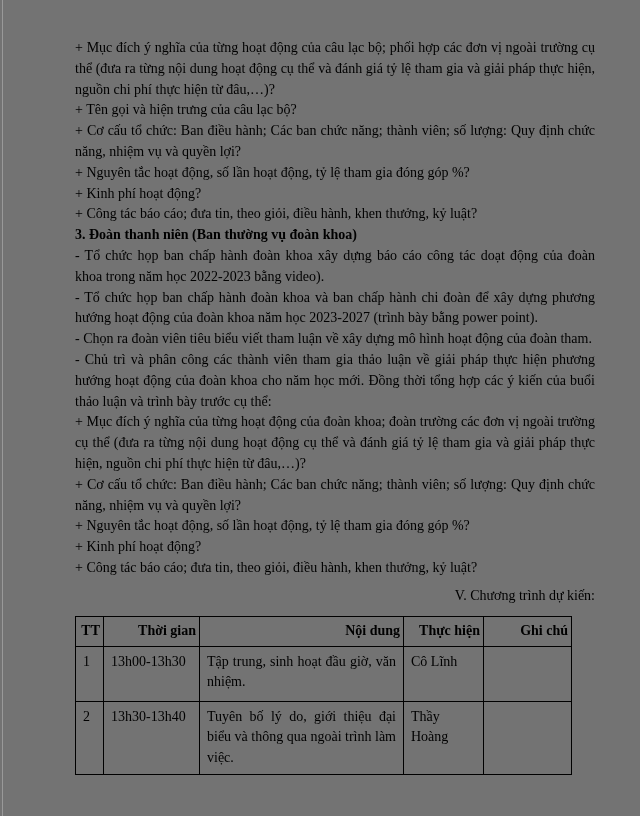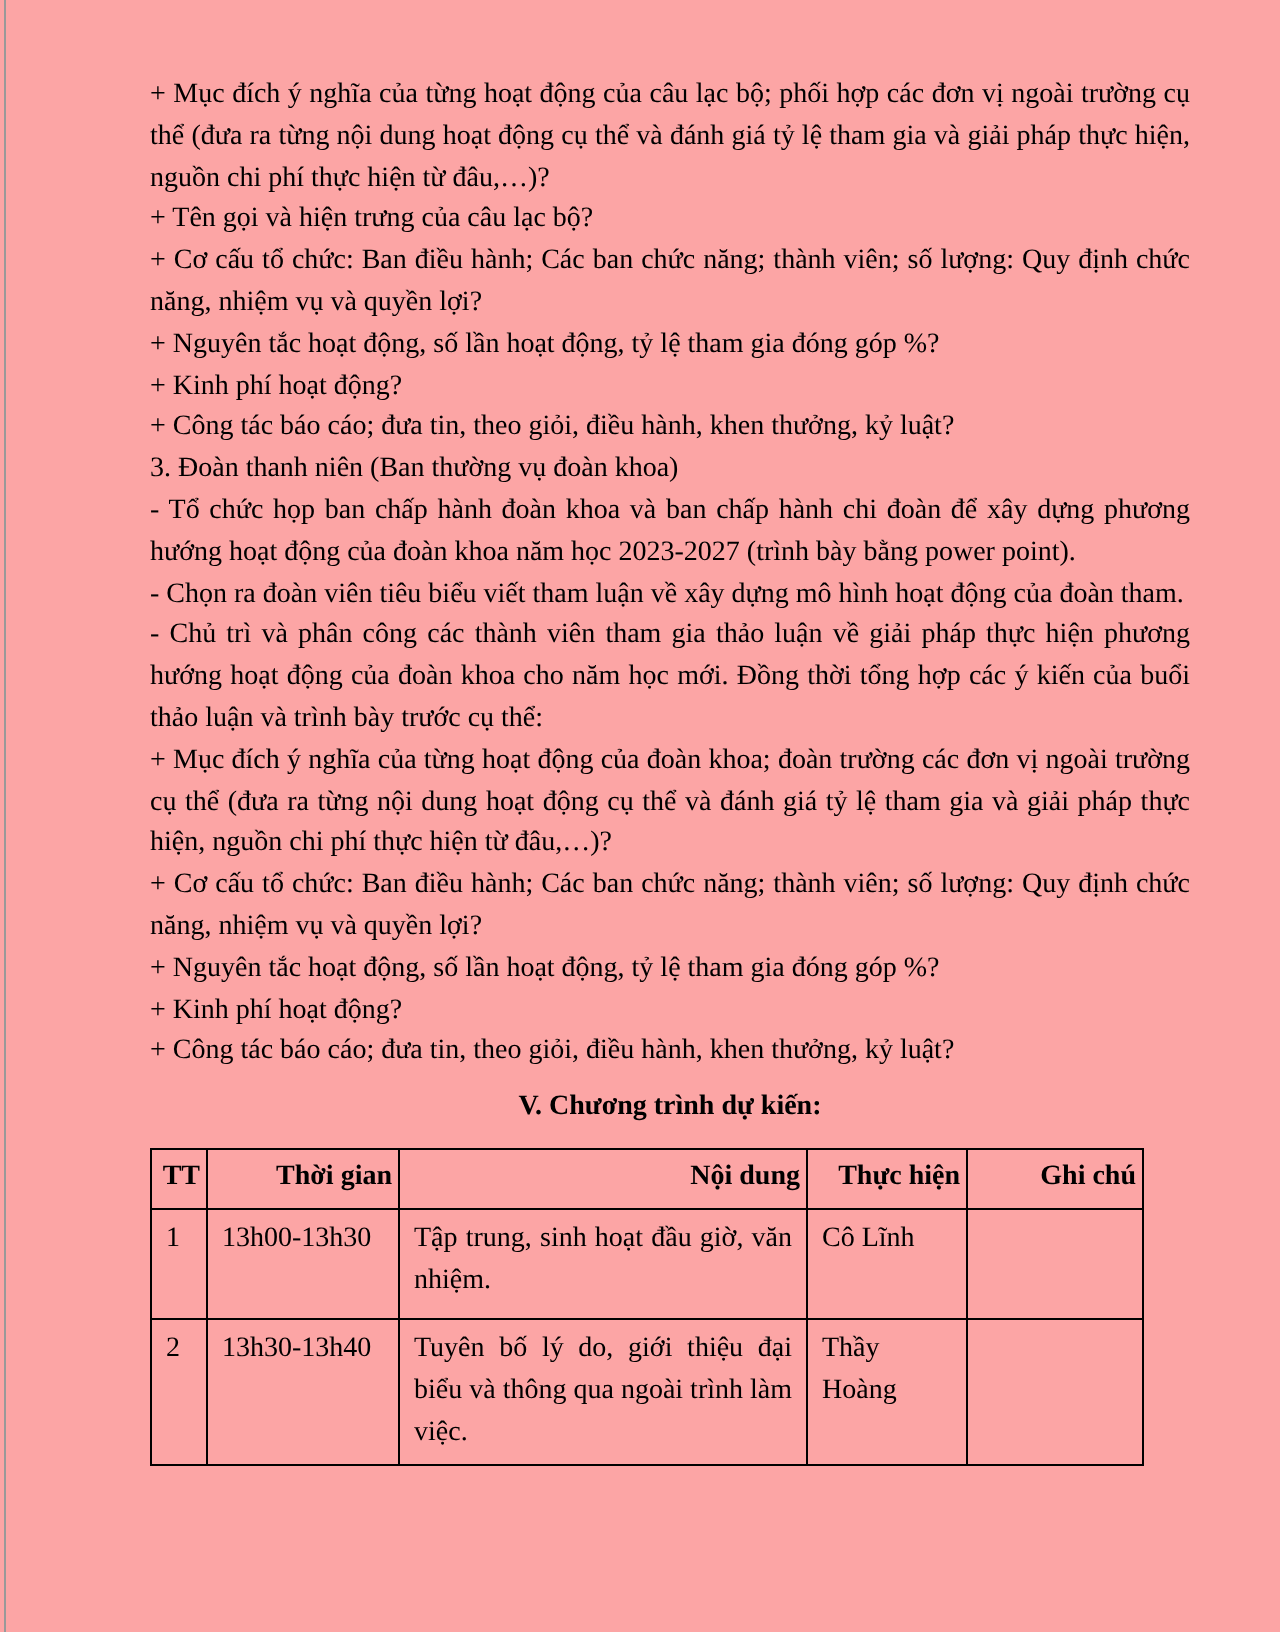--- a/index.html
+++ b/index.html
@@ -1,20 +1,20 @@
 <!DOCTYPE html>
 <html><head>
 <meta charset="utf-8">
 <style>
   html, body { margin: 0; padding: 0; background: #ffffff; }
   .page {
     position: relative;
     width: 640px;
     height: 816px;
-    background: #fca5a5;
+    background: #737373;
     color: #000000;
     font-family: "Liberation Serif", "DejaVu Serif", serif;
     overflow: hidden;
   }
   .page-edge {
     position: absolute;
     left: 2px; top: 0;
     width: 1px; height: 816px;
     background: #999999;
   }
@@ -23,24 +23,24 @@
     left: 75px;
     top: 38px;
     width: 520px;
   }
   .content p {
     margin: 0;
     font-size: 14px;
     line-height: 20.8px;
     text-align: justify;
   }
-  p.bold { font-weight: normal; }
+  p.bold { font-weight: bold; }
   p.heading-v {
-    font-weight: bold;
-    text-align: center;
+    font-weight: normal;
+    text-align: right;
     margin-top: 7px;
     margin-bottom: 9px;
   }
   table.schedule {
     border-collapse: collapse;
     table-layout: fixed;
     width: 496px;
   }
   table.schedule th, table.schedule td {
     border: 1.5px solid #000000;
@@ -70,20 +70,21 @@
   <div class="page-edge"></div>
 
   <div class="content">
     <p>+ Mục đích ý nghĩa của từng hoạt động của câu lạc bộ; phối hợp các đơn vị ngoài trường cụ thể (đưa ra từng nội dung hoạt động cụ thể và đánh giá tỷ lệ tham gia và giải pháp thực hiện, nguồn chi phí thực hiện từ đâu,…)?</p>
     <p>+ Tên gọi và hiện trưng của câu lạc bộ?</p>
     <p>+ Cơ cấu tổ chức: Ban điều hành; Các ban chức năng; thành viên; số lượng: Quy định chức năng, nhiệm vụ và quyền lợi?</p>
     <p>+ Nguyên tắc hoạt động, số lần hoạt động, tỷ lệ tham gia đóng góp %?</p>
     <p>+ Kinh phí hoạt động?</p>
     <p>+ Công tác báo cáo; đưa tin, theo giỏi, điều hành, khen thưởng, kỷ luật?</p>
     <p class="bold">3. Đoàn thanh niên (Ban thường vụ đoàn khoa)</p>
+    <p>- Tổ chức họp ban chấp hành đoàn khoa xây dựng báo cáo công tác doạt động của đoàn khoa trong năm học 2022-2023 bằng video).</p>
     <p>- Tổ chức họp ban chấp hành đoàn khoa và ban chấp hành chi đoàn để xây dựng phương hướng hoạt động của đoàn khoa năm học 2023-2027 (trình bày bằng power point).</p>
     <p>- Chọn ra đoàn viên tiêu biểu viết tham luận về xây dựng mô hình hoạt động của đoàn tham.</p>
     <p>- Chủ trì và phân công các thành viên tham gia thảo luận về giải pháp thực hiện phương hướng hoạt động của đoàn khoa cho năm học mới. Đồng thời tổng hợp các ý kiến của buổi thảo luận và trình bày trước cụ thể:</p>
     <p>+ Mục đích ý nghĩa của từng hoạt động của đoàn khoa; đoàn trường các đơn vị ngoài trường cụ thể (đưa ra từng nội dung hoạt động cụ thể và đánh giá tỷ lệ tham gia và giải pháp thực hiện, nguồn chi phí thực hiện từ đâu,…)?</p>
     <p>+ Cơ cấu tổ chức: Ban điều hành; Các ban chức năng; thành viên; số lượng: Quy định chức năng, nhiệm vụ và quyền lợi?</p>
     <p>+ Nguyên tắc hoạt động, số lần hoạt động, tỷ lệ tham gia đóng góp %?</p>
     <p>+ Kinh phí hoạt động?</p>
     <p>+ Công tác báo cáo; đưa tin, theo giỏi, điều hành, khen thưởng, kỷ luật?</p>
     <p class="heading-v">V. Chương trình dự kiến:</p>
 

